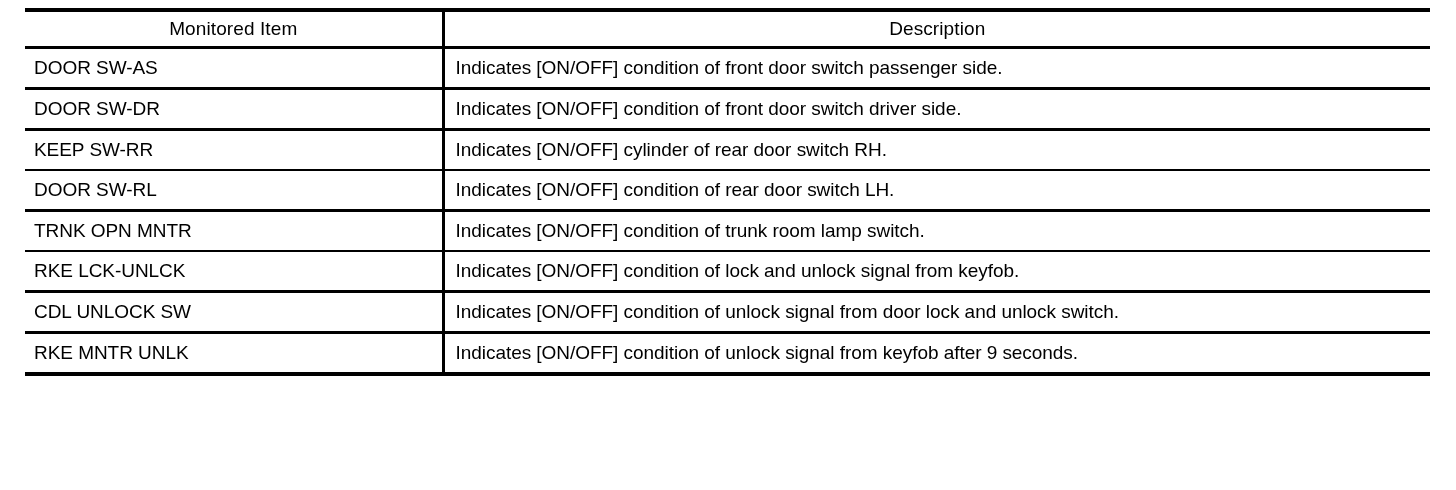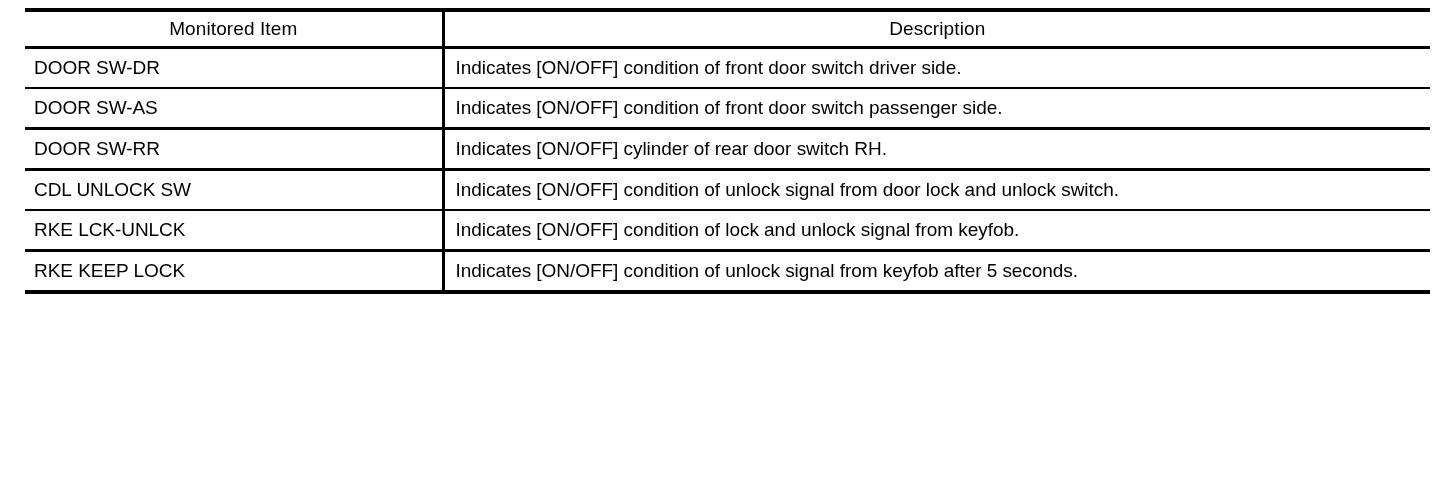--- a/index.html
+++ b/index.html
@@ -96,40 +96,48 @@
         <col class="col-item">
         <col class="col-desc">
       </colgroup>
       <thead>
         <tr class="header-row">
           <th class="col-divider-left">Monitored Item</th>
           <th>Description</th>
         </tr>
       </thead>
       <tbody id="table-body">
-          <tr class="data-row rule-heavy">
-            <td class="cell-item">DOOR SW-DR</td>
-            <td class="cell-desc">Indicates [ON/OFF] condition of front door switch driver side.</td>
-          </tr>
           <tr class="data-row">
             <td class="cell-item">DOOR SW-AS</td>
             <td class="cell-desc">Indicates [ON/OFF] condition of front door switch passenger side.</td>
           </tr>
           <tr class="data-row rule-heavy">
-            <td class="cell-item">DOOR SW-RR</td>
+            <td class="cell-item">DOOR SW-DR</td>
+            <td class="cell-desc">Indicates [ON/OFF] condition of front door switch driver side.</td>
+          </tr>
+          <tr class="data-row rule-heavy">
+            <td class="cell-item">KEEP SW-RR</td>
             <td class="cell-desc">Indicates [ON/OFF] cylinder of rear door switch RH.</td>
           </tr>
+          <tr class="data-row">
+            <td class="cell-item">DOOR SW-RL</td>
+            <td class="cell-desc">Indicates [ON/OFF] condition of rear door switch LH.</td>
+          </tr>
           <tr class="data-row rule-heavy">
-            <td class="cell-item">CDL UNLOCK SW</td>
-            <td class="cell-desc">Indicates [ON/OFF] condition of unlock signal from door lock and unlock switch.</td>
+            <td class="cell-item">TRNK OPN MNTR</td>
+            <td class="cell-desc">Indicates [ON/OFF] condition of trunk room lamp switch.</td>
           </tr>
           <tr class="data-row">
             <td class="cell-item">RKE LCK-UNLCK</td>
             <td class="cell-desc">Indicates [ON/OFF] condition of lock and unlock signal from keyfob.</td>
           </tr>
           <tr class="data-row rule-heavy">
-            <td class="cell-item">RKE KEEP LOCK</td>
-            <td class="cell-desc">Indicates [ON/OFF] condition of unlock signal from keyfob after 5 seconds.</td>
+            <td class="cell-item">CDL UNLOCK SW</td>
+            <td class="cell-desc">Indicates [ON/OFF] condition of unlock signal from door lock and unlock switch.</td>
+          </tr>
+          <tr class="data-row rule-heavy">
+            <td class="cell-item">RKE MNTR UNLK</td>
+            <td class="cell-desc">Indicates [ON/OFF] condition of unlock signal from keyfob after 9 seconds.</td>
           </tr>
         </tbody>
     </table>
   </div>
 </div>
 
 </body></html>

